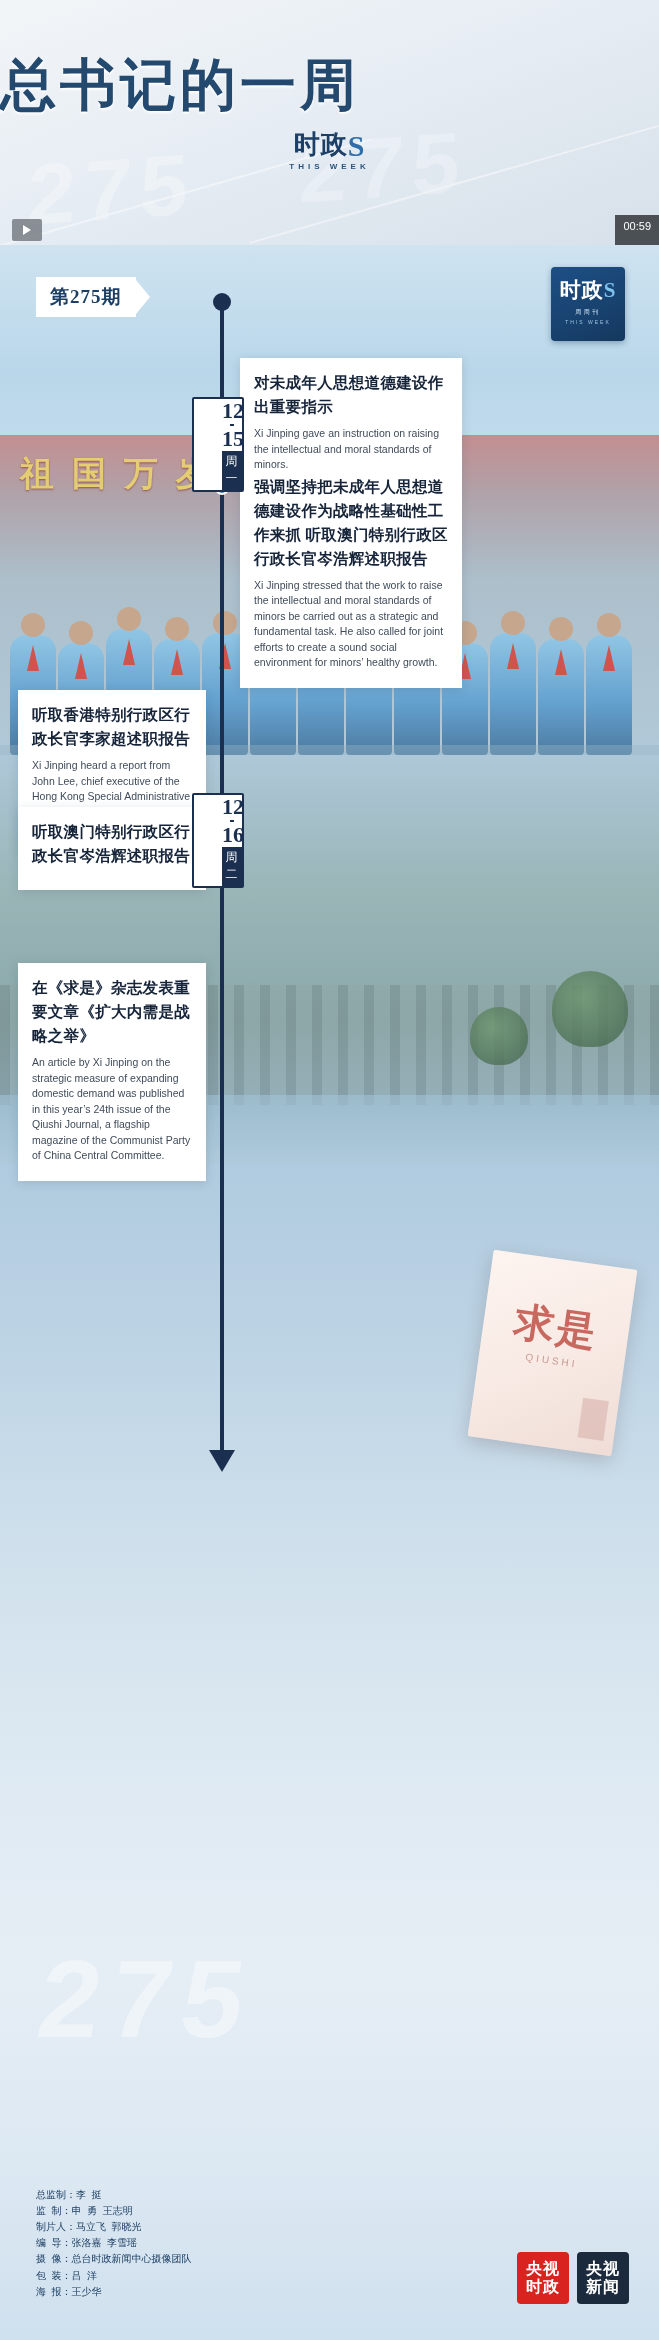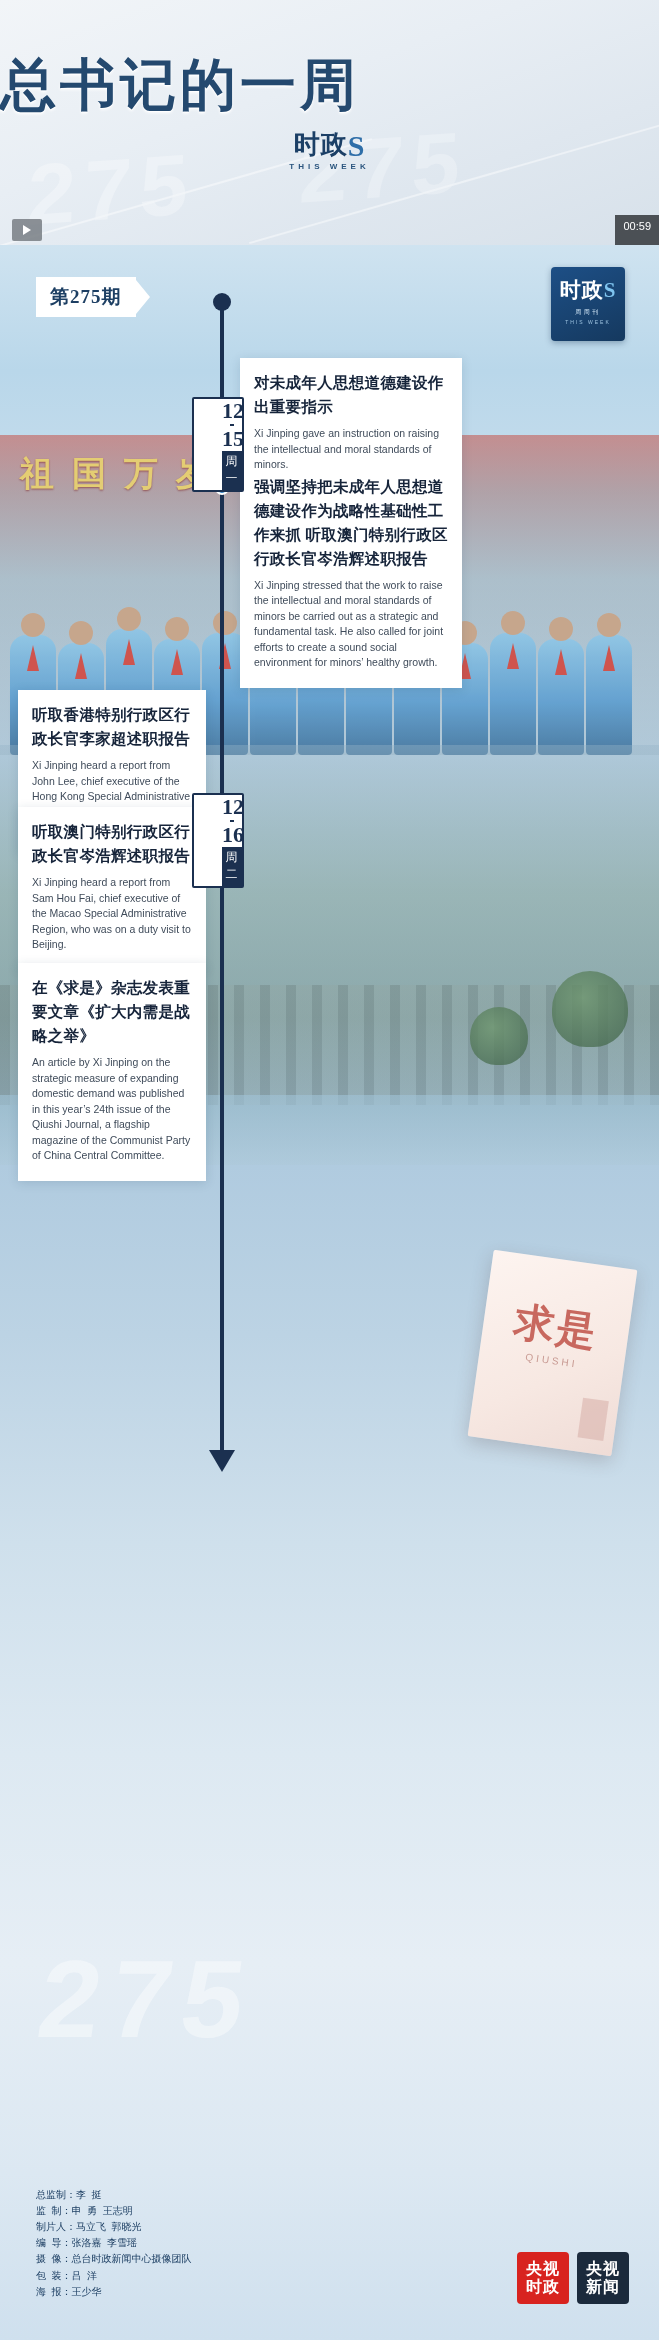--- a/index.html
+++ b/index.html
@@ -539,21 +539,20 @@
 
   <div class="date-chip" style="left:192px; top:548px;">
     <div class="mm">12</div>
     <div class="sep"></div>
     <div class="dd">16</div>
     <div class="wk">周二</div>
   </div>
 
   <div class="card left" style="top:562px;">
     <h3 class="card-h">听取澳门特别行政区行政长官岑浩辉述职报告</h3>
-    <p class="card-p">Xi Jinping heard a report from Sam Hou Fai, chief executive of the Macao Special Administrative Region, who was on a duty visit to Beijing.</p>
   </div>
 
   <div class="card left" style="top:718px;">
     <h3 class="card-h">在《求是》杂志发表重要文章《扩大内需是战略之举》</h3>
     <p class="card-p">An article by Xi Jinping on the strategic measure of expanding domestic demand was published in this year’s 24th issue of the Qiushi Journal, a flagship magazine of the Communist Party of China Central Committee.</p>
   </div>
 
   <div class="credits">
     <div class="row">总监制：李  挺</div>
     <div class="row">监  制：申  勇  王志明</div>

